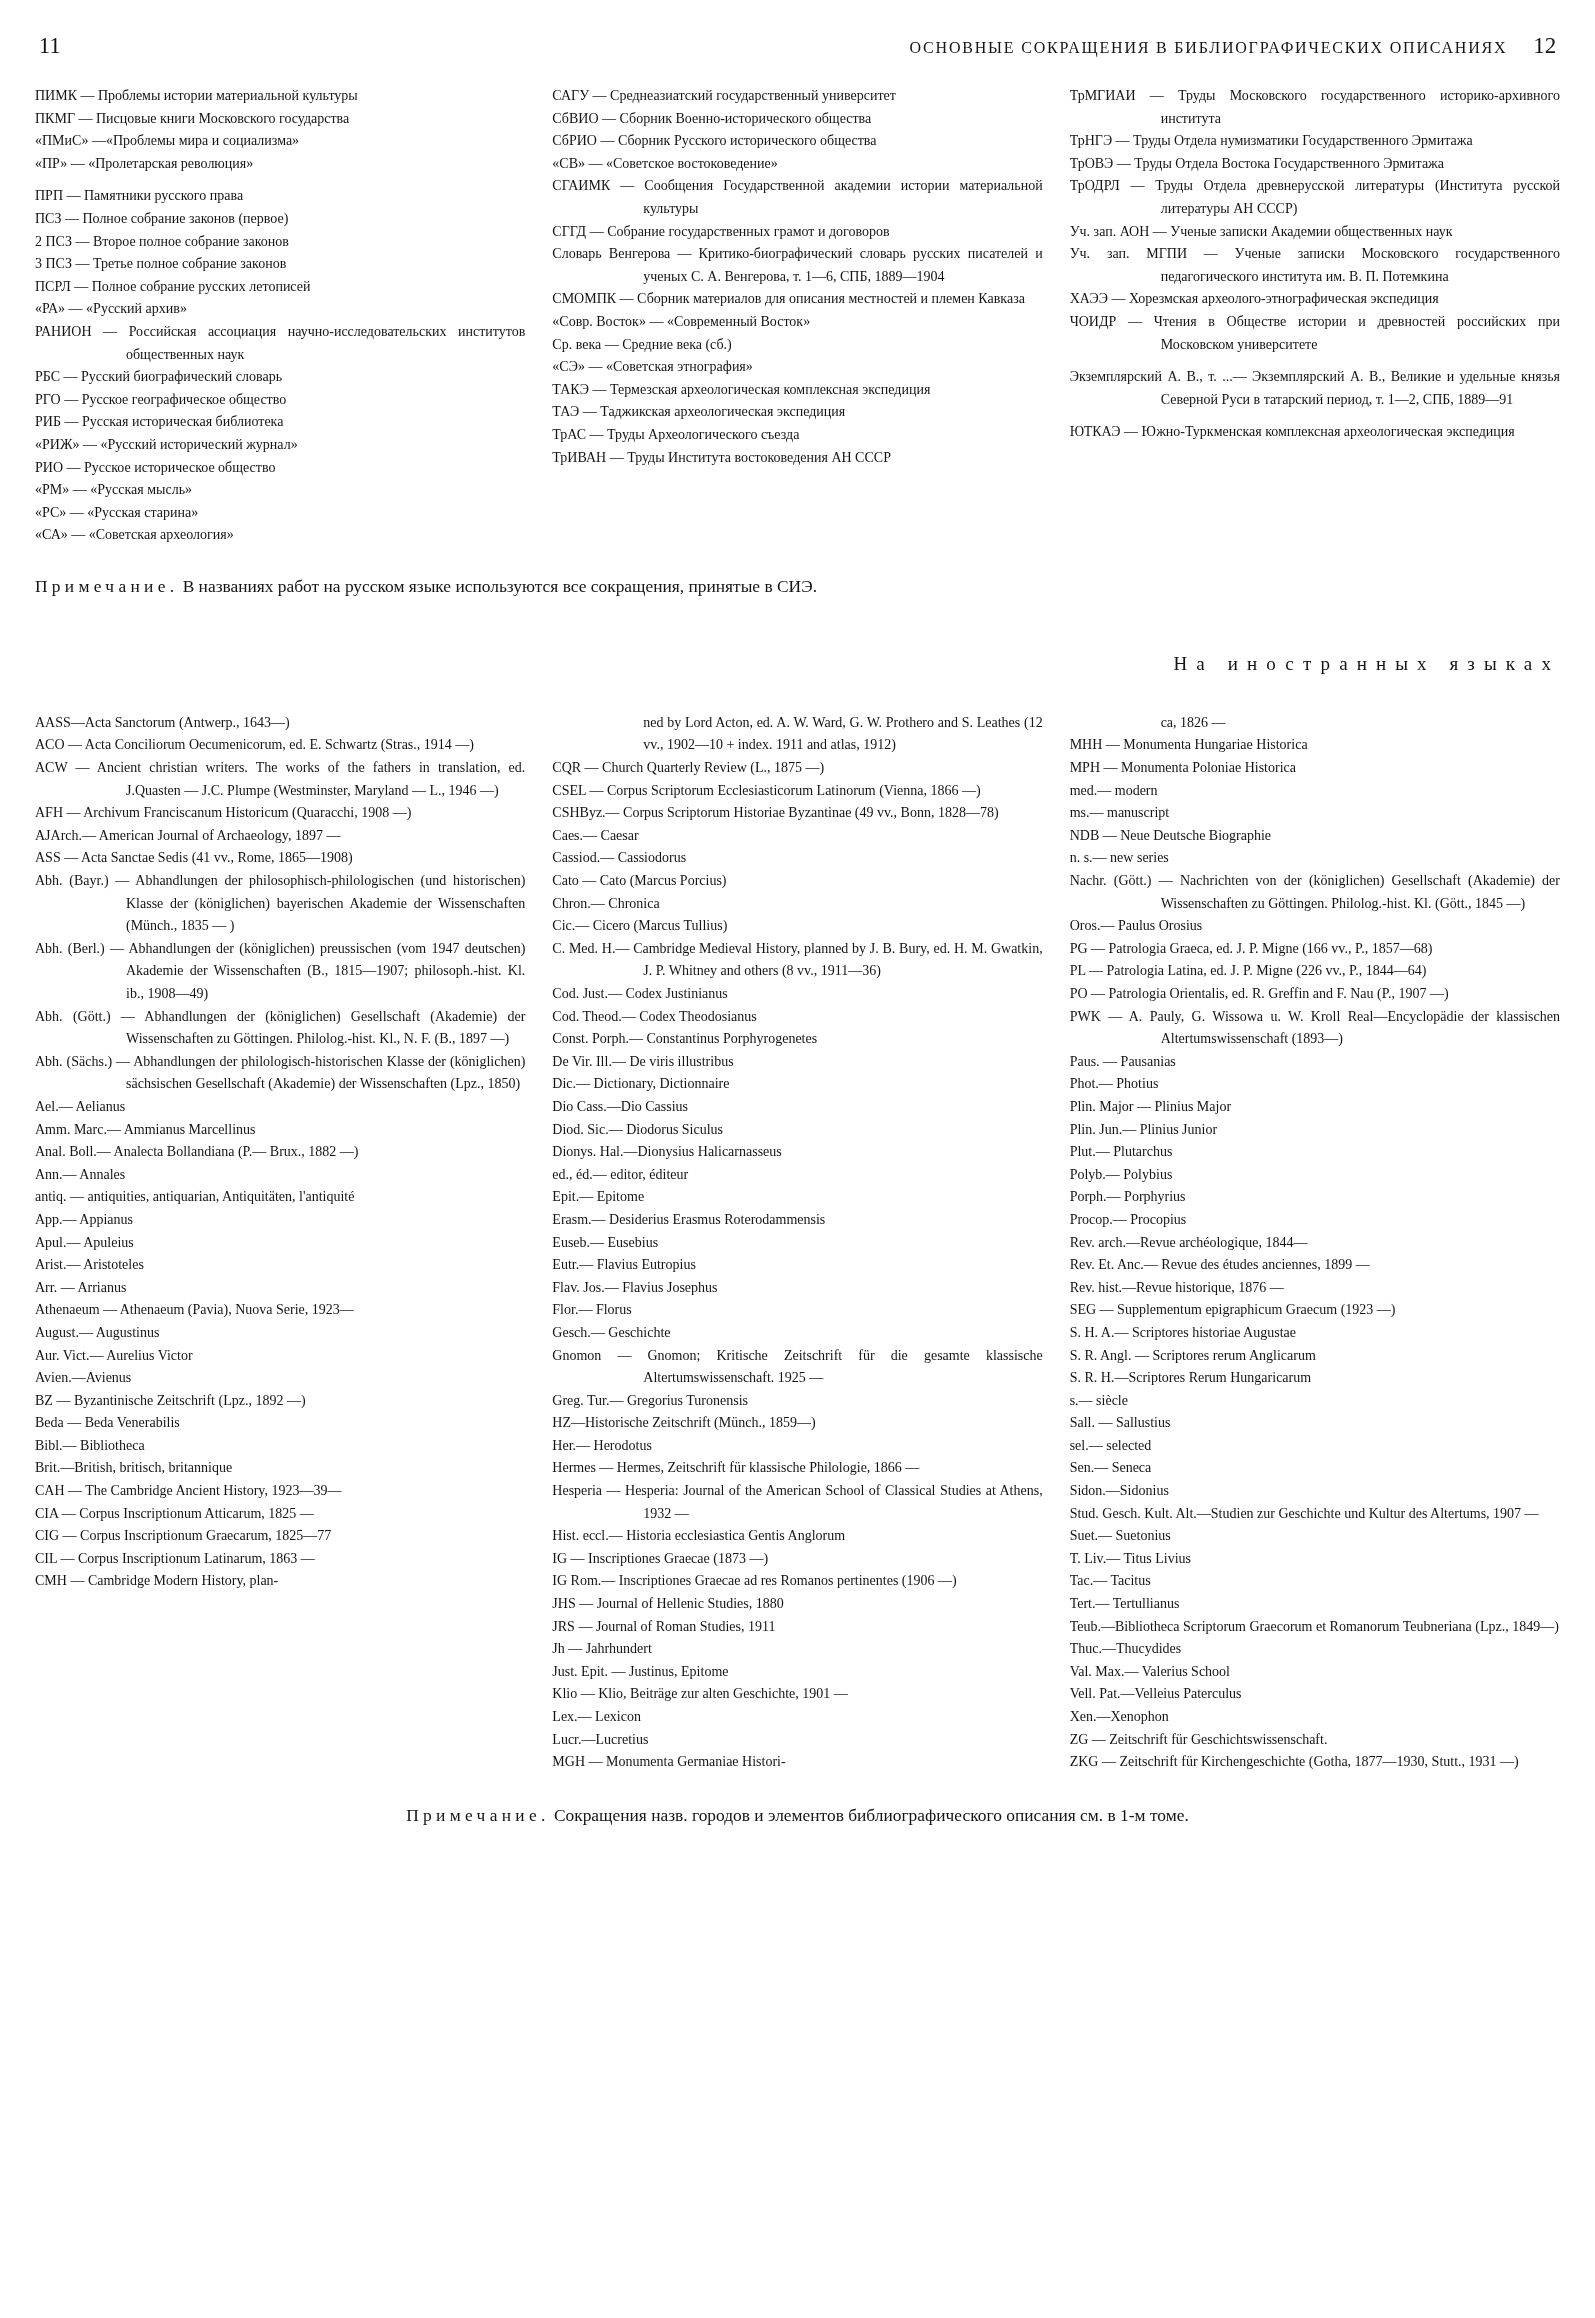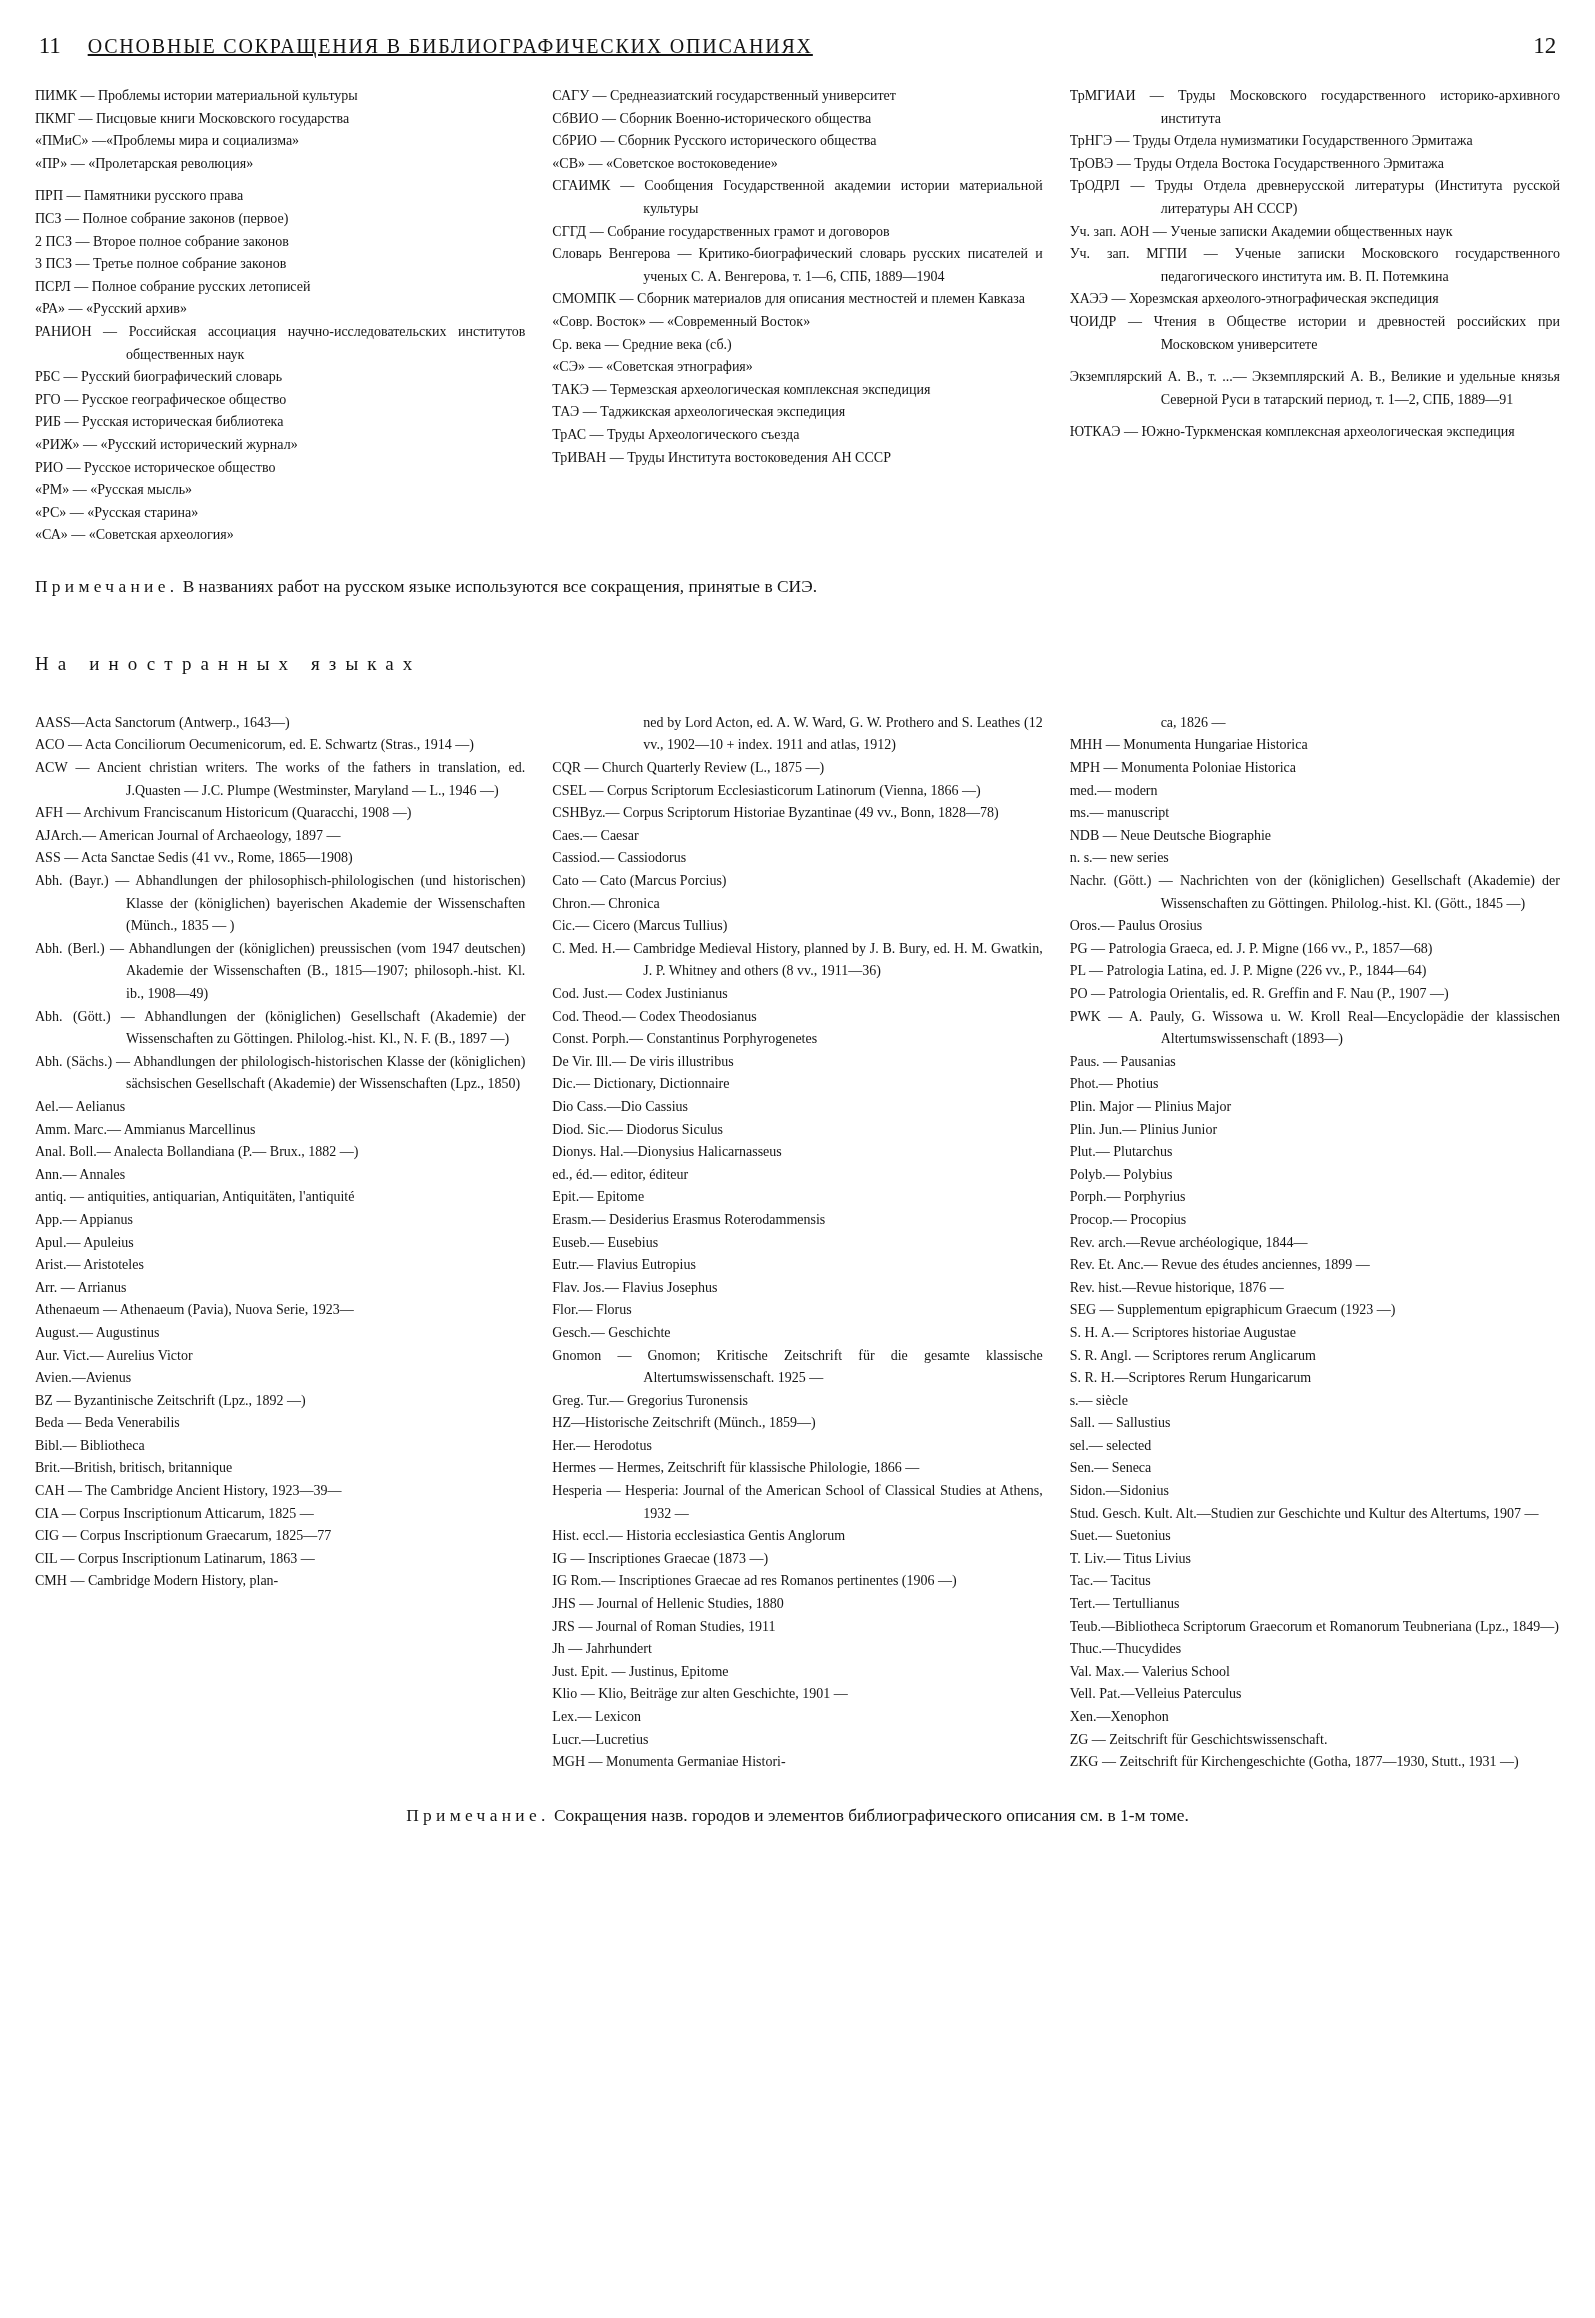--- a/index.html
+++ b/index.html
@@ -29,26 +29,25 @@
     padding: 0 3.7px;
   }
   .page-number {
     font-size: 23px;
     line-height: 1;
     width: 49px;
   }
   .page-number.right { text-align: right; }
   .head-title {
     flex: 1;
-    text-align: left;
-    font-size: 20px;
+    text-align: right;
+    font-size: 16px;
     letter-spacing: 1.8px;
     line-height: 1;
     white-space: nowrap;
-    text-decoration: underline;
   }
   
   .columns {
     display: flex;
     gap: 27px;
     margin-top: 28px;
   }
   .col {
     flex: 1 1 0;
     min-width: 0;
@@ -65,21 +64,21 @@
   .entry.gap { margin-top: 10px; }
   
   .mid-note {
     margin-top: 28px;
     text-align: left;
     font-size: 17.4px;
     line-height: 22px;
   }
   .note-lead { letter-spacing: 4.3px; }
   .section-heading {
-    text-align: left;
+    text-align: right;
     font-size: 19px;
     letter-spacing: 9.1px;
     margin-top: 56px;
     white-space: nowrap;
   }
   .foreign-columns { margin-top: 37px; }
   .bottom-note {
     margin-top: 30.5px;
     text-align: center;
     font-size: 17.4px;

